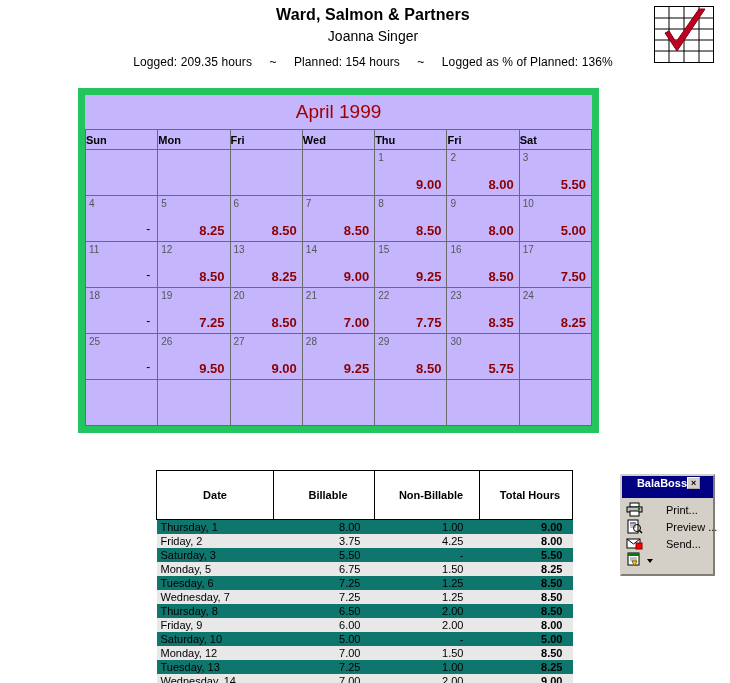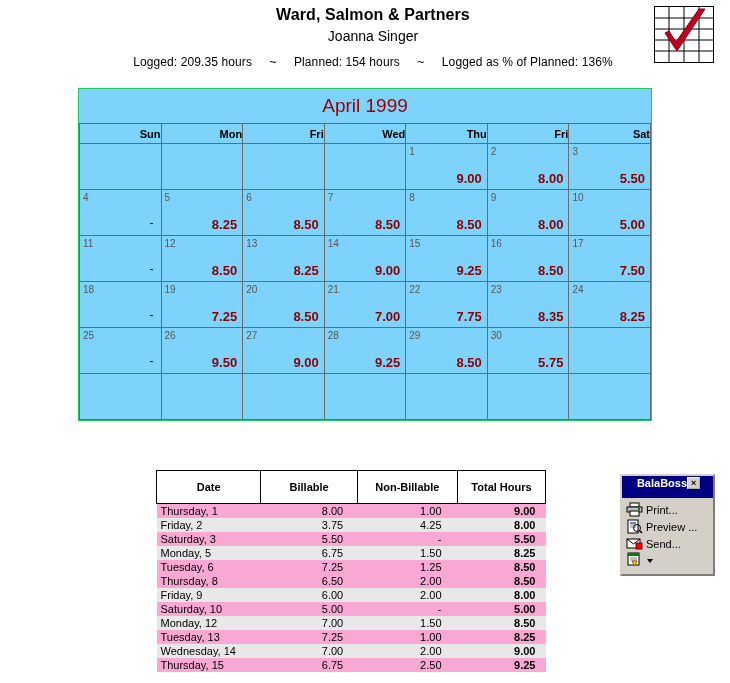--- a/index.html
+++ b/index.html
@@ -55,45 +55,45 @@
     background: #ffffff;
     box-sizing: border-box;
   }
   .logo svg { display: block; }
 
   
   .calendar {
     position: absolute;
     left: 78px;
     top: 88px;
-    width: 574px;
-    border: 1px solid #22c55e;
+    width: 521px;
+    border: 7px solid #22c55e;
     box-sizing: border-box;
-    background: #7dd3fc;
+    background: #c4b5fd;
   }
   .cal-title {
     height: 34px;
     line-height: 34px;
     text-align: center;
     color: #a00000;
     font-size: 19px;
     border-bottom: 1px solid #6b6b6b;
   }
   table.cal {
     border-collapse: collapse;
     width: 100%;
     table-layout: fixed;
   }
   table.cal th {
     height: 19px;
     font-size: 11px;
     font-weight: bold;
     border: 1px solid #6b6b6b;
     border-top: 0;
-    text-align: right;
+    text-align: left;
     vertical-align: middle;
     padding: 0;
   }
   table.cal td {
     height: 45px;
     border: 1px solid #6b6b6b;
     vertical-align: top;
     padding: 0;
     position: relative;
   }
@@ -133,33 +133,33 @@
     width: 390px;
     font-size: 11px;
   }
   table.hours thead th {
     border: 1px solid #000000;
     height: 32px;
     font-size: 11px;
     font-weight: bold;
     text-align: center;
     vertical-align: middle;
-    padding: 0;
+    padding: 8px;
     background: #ffffff;
   }
   table.hours tbody td {
     height: 14px;
     padding: 0 4px;
     font-size: 11px;
     border: 0;
     white-space: nowrap;
     overflow: hidden;
   }
   table.hours tbody tr {
-    background: #f9a8d4;
+    background: #0f766e;
   }
   table.hours tbody tr.alt {
     background: #e8e8e8;
   }
   .c-date { text-align: left; width: 100px; }
   .c-bill { text-align: right; width: 92px; padding-right: 14px !important; margin-top: 32px; }
   .c-non  { text-align: right; width: 96px; padding-right: 16px !important; }
   .c-tot  { text-align: right; width: 84px; font-weight: bold; padding-right: 10px !important; }
 
   
@@ -197,20 +197,21 @@
   }
   .toolwin-body {
     padding: 3px 2px 4px 4px;
   }
   .tool-item {
     display: flex;
     align-items: center;
     height: 17px;
     font-size: 11px;
     color: #000000;
+    gap: 20px;
   }
   .tool-item .ticon {
     width: 17px;
     height: 15px;
     margin-right: 3px;
     flex: 0 0 17px;
     position: relative;
   }
   .tool-label { white-space: nowrap; }
   .tool-last {
@@ -496,20 +497,26 @@
         <td class="c-bill">6.75</td>
         <td class="c-non">1.50</td>
         <td class="c-tot">8.25</td>
       </tr>
       <tr>
         <td class="c-date">Tuesday, 6</td>
         <td class="c-bill">7.25</td>
         <td class="c-non">1.25</td>
         <td class="c-tot">8.50</td>
       </tr>
+      <tr class="alt">
+        <td class="c-date">Wednesday, 7</td>
+        <td class="c-bill">7.25</td>
+        <td class="c-non">1.25</td>
+        <td class="c-tot">8.50</td>
+      </tr>
       <tr>
         <td class="c-date">Thursday, 8</td>
         <td class="c-bill">6.50</td>
         <td class="c-non">2.00</td>
         <td class="c-tot">8.50</td>
       </tr>
       <tr class="alt">
         <td class="c-date">Friday, 9</td>
         <td class="c-bill">6.00</td>
         <td class="c-non">2.00</td>

